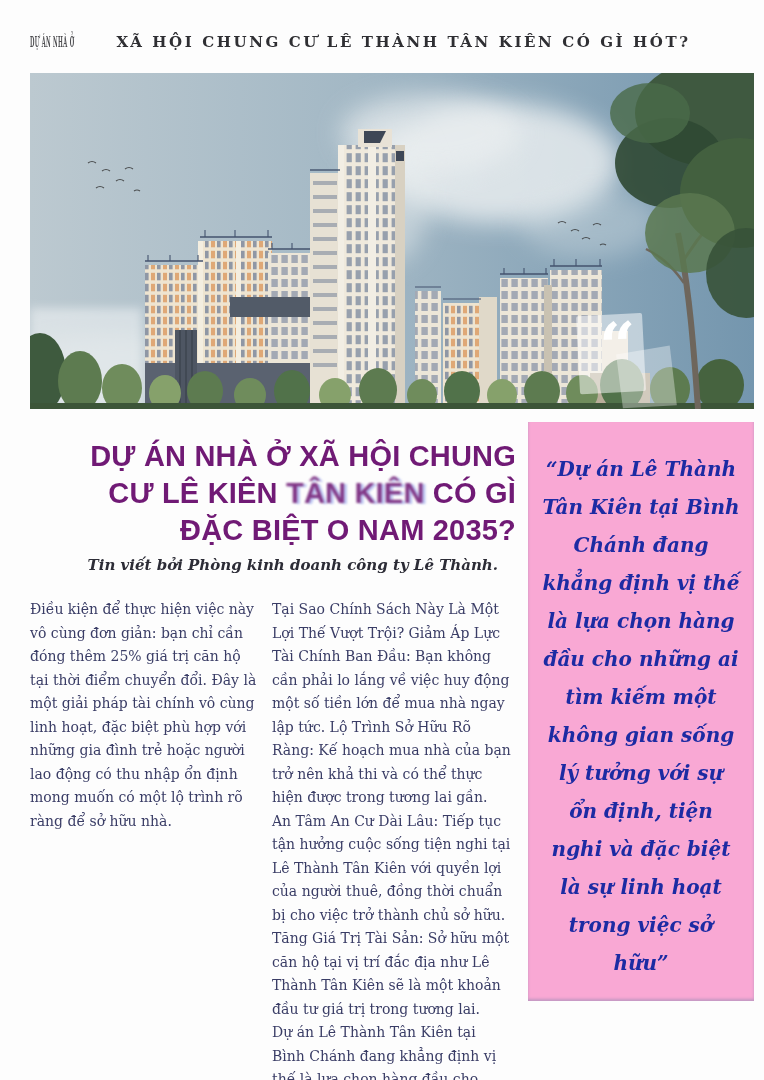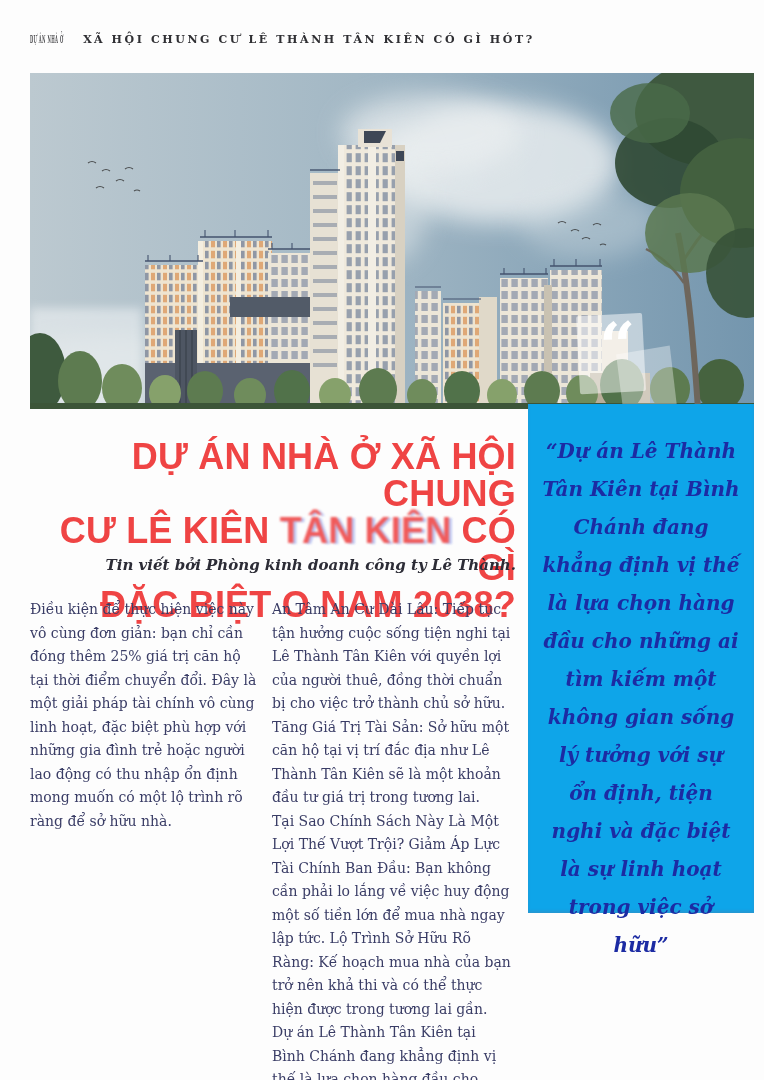--- a/index.html
+++ b/index.html
@@ -1,49 +1,49 @@
 <!DOCTYPE html>
 <html><head>
 <meta charset="utf-8">
 <style>
   html,body{margin:0;padding:0;background:#ffffff;}
   .page{position:relative;width:764px;height:1080px;background:#fdfdfd;overflow:hidden;
         font-family:"DejaVu Serif",serif;}
 
   
   .kicker{position:absolute;left:30px;top:33px;width:710px;white-space:nowrap;
-          font-family:"DejaVu Serif",serif;font-size:11px;font-weight:bold;
+          font-family:"DejaVu Serif",serif;font-size:15px;font-weight:bold;
           letter-spacing:2.6px;color:#2f2f33;}
   .kicker-garbled{display:inline-block;transform:scaleX(.34);transform-origin:left center;
           filter:blur(.6px);opacity:.85;letter-spacing:1px;margin-right:-52px;}
 
   
   .hero{position:absolute;left:30px;top:73px;width:724px;height:336px;overflow:hidden;}
   .hero svg{display:block;}
 
   
   .headline{position:absolute;left:30px;top:438px;width:486px;margin:0;
             font-family:"Liberation Sans","DejaVu Sans",sans-serif;font-weight:bold;
-            font-size:36px;line-height:37px;color:#ef4444;text-align:right;letter-spacing:.2px;}
+            font-size:29px;line-height:37px;color:#701a75;text-align:right;letter-spacing:.2px;}
   .hl-line{display:block;}
   .smudge{filter:blur(1.1px);opacity:.88;text-shadow:3px 1px 0 rgba(120,140,230,.55);}
 
-  .byline{position:absolute;left:30px;top:556px;width:486px;margin:0;text-align:right;
+  .byline{position:absolute;left:12px;top:556px;width:486px;margin:0;text-align:right;
           font-style:italic;font-weight:bold;font-size:15px;color:#2c2c36;}
 
   
   .col{position:absolute;top:598px;font-size:14px;line-height:23.5px;color:#3a3d66;}
   .col p{margin:0 0 9px 0;}
   .col-left{left:30px;width:230px;}
   .col-mid{left:272px;width:240px;}
   .col-mid p{margin:0;}
 
   
-  .quote-panel{position:absolute;left:528px;top:404px;width:226px;height:509px;
-               background:#0ea5e9;box-shadow:inset 0 -2px 3px rgba(90,120,160,.35);}
+  .quote-panel{position:absolute;left:528px;top:422px;width:226px;height:579px;
+               background:#f9a8d4;box-shadow:inset 0 -2px 3px rgba(90,120,160,.35);}
   .quote-panel p{margin:0;padding:28px 14px 0 14px;text-align:center;
                  font-style:italic;font-weight:bold;font-size:20px;line-height:38px;
                  color:#1c2ba3;}
 </style>
 </head>
 <body>
 
 <div class="page">
 
   <div class="kicker">
@@ -182,32 +182,32 @@
         <rect x="548" y="242" width="66" height="78" fill="#ffffff" opacity=".5" rx="2"></rect>
         <polygon points="586,282 640,276 644,336 590,336" fill="#ffffff" opacity=".35"></polygon>
         <text x="570" y="296" font-family="DejaVu Serif, serif" font-weight="bold" font-size="64" fill="#ffffff">“</text>
       </g>
     </svg>
   </div>
 
   <h1 class="headline">
     <span class="hl-line">DỰ ÁN NHÀ Ở XÃ HỘI CHUNG</span>
     <span class="hl-line"><span>CƯ LÊ KIÊN </span><span class="smudge">TÂN KIÊN</span><span> CÓ GÌ</span></span>
-    <span class="hl-line">ĐẶC BIỆT O NAM 2038?</span>
+    <span class="hl-line">ĐẶC BIỆT O NAM 2035?</span>
   </h1>
 
   <p class="byline">Tin viết bởi Phòng kinh doanh công ty Lê Thành.</p>
 
   <div class="col col-left">
     <p>Điều kiện để thực hiện việc này vô cùng đơn giản: bạn chỉ cần đóng thêm 25% giá trị căn hộ tại thời điểm chuyển đổi. Đây là một giải pháp tài chính vô cùng linh hoạt, đặc biệt phù hợp với những gia đình trẻ hoặc người lao động có thu nhập ổn định mong muốn có một lộ trình rõ ràng để sở hữu nhà.</p>
   </div>
 
   <div class="col col-mid">
+    <p>Tại Sao Chính Sách Này Là Một Lợi Thế Vượt Trội? Giảm Áp Lực Tài Chính Ban Đầu: Bạn không cần phải lo lắng về việc huy động một số tiền lớn để mua nhà ngay lập tức. Lộ Trình Sở Hữu Rõ Ràng: Kế hoạch mua nhà của bạn trở nên khả thi và có thể thực hiện được trong tương lai gần.</p>
     <p>An Tâm An Cư Dài Lâu: Tiếp tục tận hưởng cuộc sống tiện nghi tại Lê Thành Tân Kiên với quyền lợi của người thuê, đồng thời chuẩn bị cho việc trở thành chủ sở hữu. Tăng Giá Trị Tài Sản: Sở hữu một căn hộ tại vị trí đắc địa như Lê Thành Tân Kiên sẽ là một khoản đầu tư giá trị trong tương lai.</p>
-    <p>Tại Sao Chính Sách Này Là Một Lợi Thế Vượt Trội? Giảm Áp Lực Tài Chính Ban Đầu: Bạn không cần phải lo lắng về việc huy động một số tiền lớn để mua nhà ngay lập tức. Lộ Trình Sở Hữu Rõ Ràng: Kế hoạch mua nhà của bạn trở nên khả thi và có thể thực hiện được trong tương lai gần.</p>
     <p>Dự án Lê Thành Tân Kiên tại Bình Chánh đang khẳng định vị thế là lựa chọn hàng đầu cho những ai tìm kiếm một không gian sống lý tưởng với sự ổn định, tiện nghi và đặc biệt là sự linh hoạt trong việc sở hữu.</p>
   </div>
 
   <aside class="quote-panel">
     <p>“Dự án Lê Thành Tân Kiên tại Bình Chánh đang khẳng định vị thế là lựa chọn hàng đầu cho những ai tìm kiếm một không gian sống lý tưởng với sự ổn định, tiện nghi và đặc biệt là sự linh hoạt trong việc sở hữu”</p>
   </aside>
 
 </div>
 
 </body></html>

